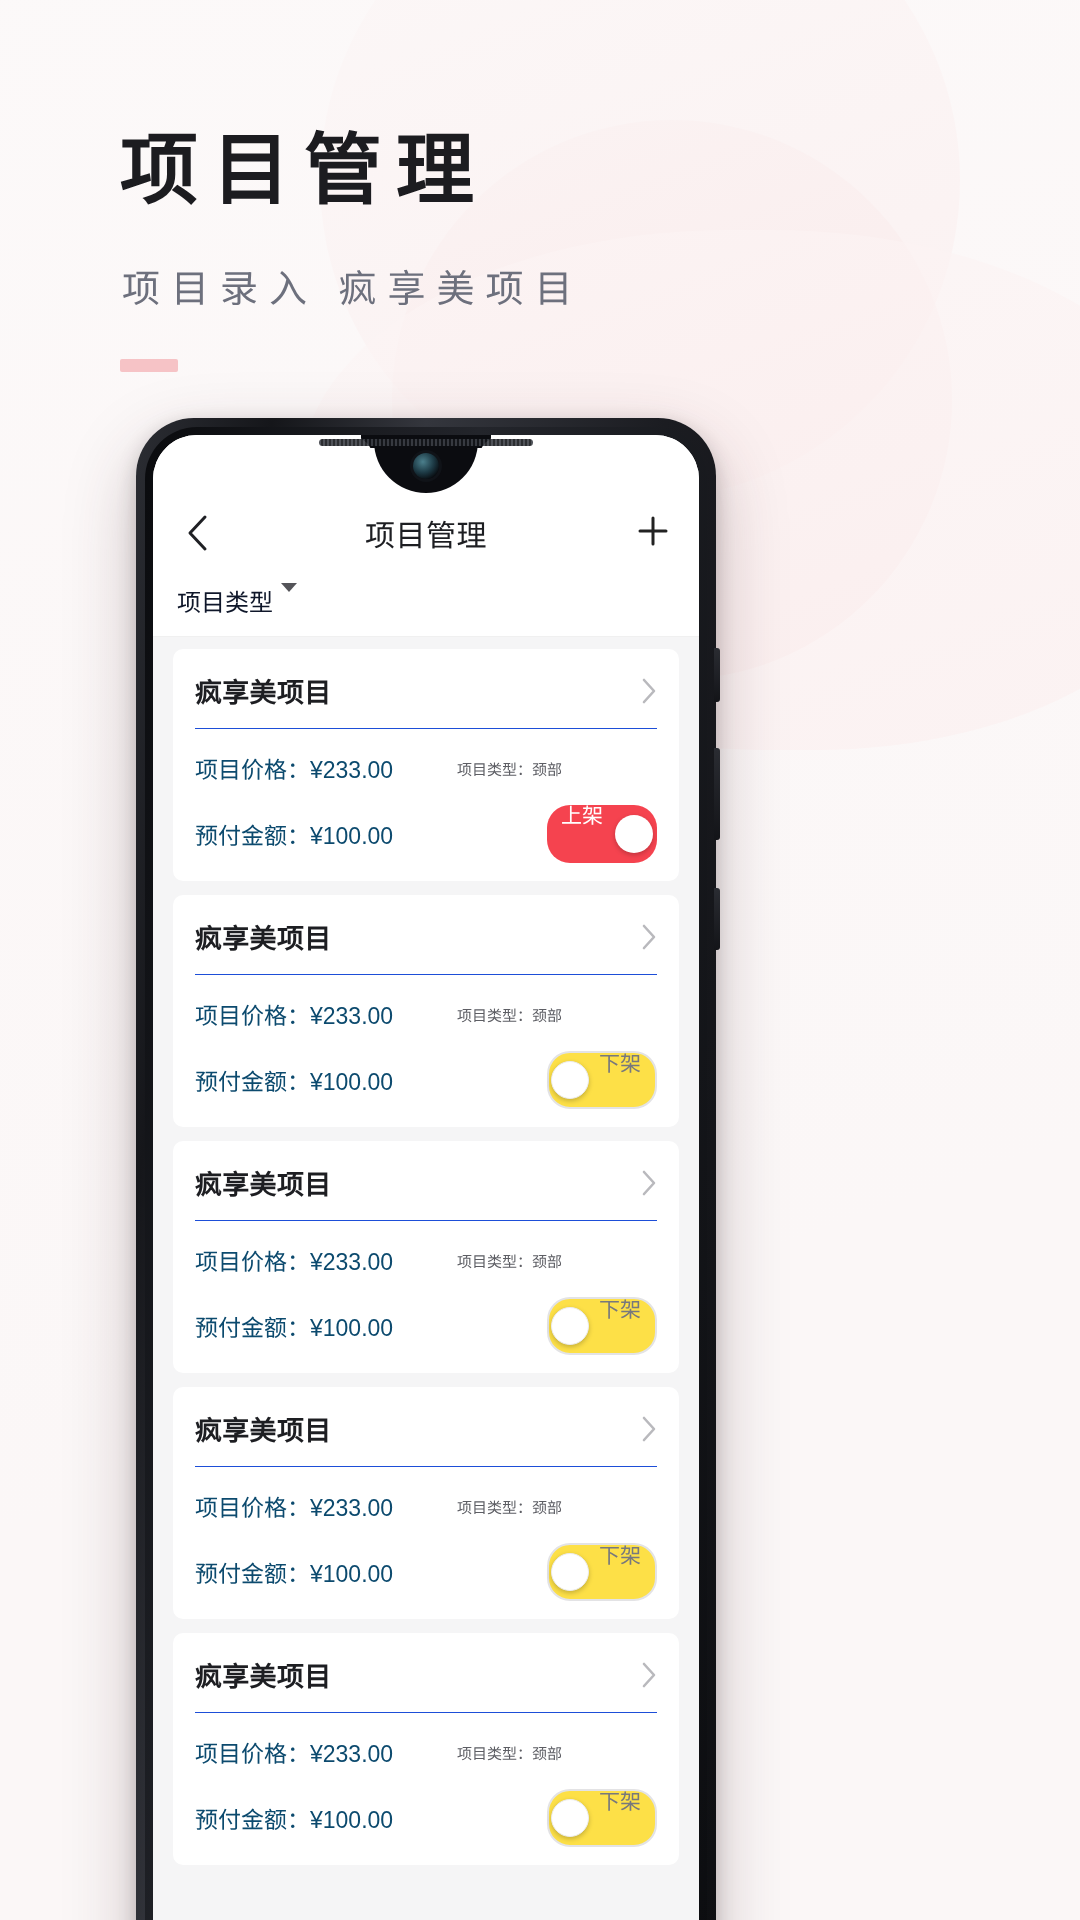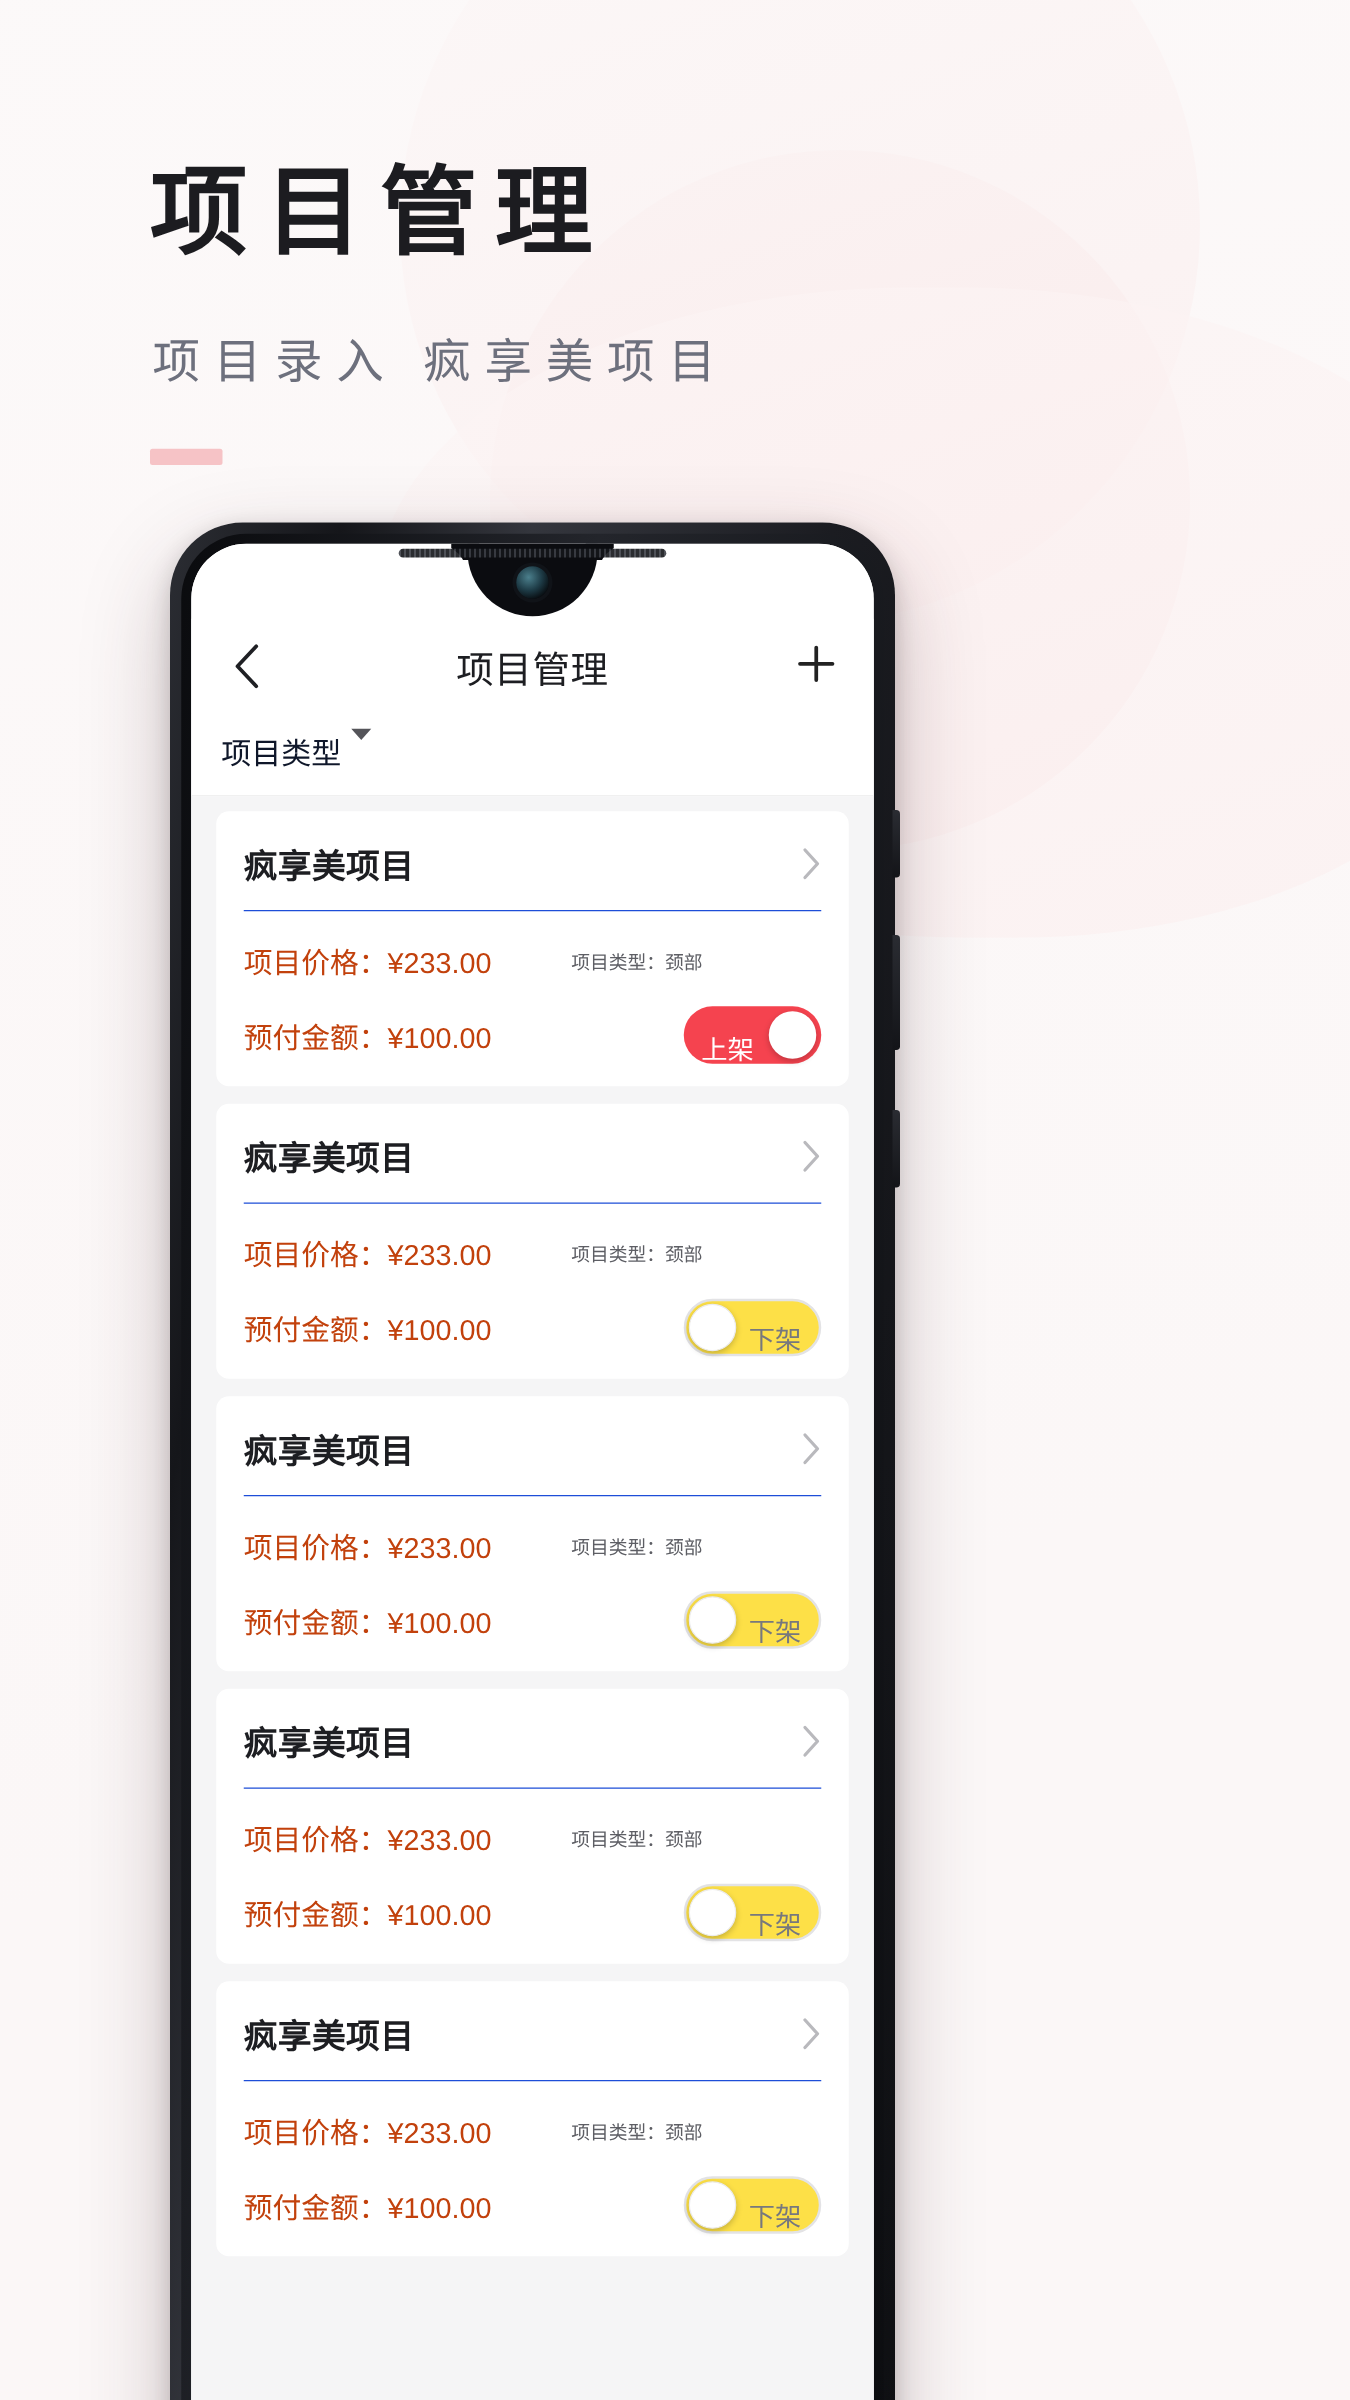--- a/index.html
+++ b/index.html
@@ -233,29 +233,29 @@
     letter-spacing:.3px;
   }
   .chev {
     margin-left:auto; color:#b9b9bd; display:flex;
   }
   .row {
     display:flex; align-items:center;
     margin-top: 20px;
     min-height: 38px;
   }
-  .row-l { font-size: 23px; color:#c2410c; flex: 1; }
+  .row-l { font-size: 23px; color:#0c4a6e; flex: 1; }
   .row-r { font-size: 15px; color:#5d5e64; text-align:left; width: 200px; }
   .row2 { margin-top: 18px; }
 
   .toggle {
     margin-left:auto;
-    width: 110px; height: 46px;
+    width: 110px; height: 58px;
     border-radius: 23px;
-    display:flex; align-items:flex-end;
+    display:flex; align-items:flex-start;
     position:relative;
     box-sizing:border-box;
   }
   .toggle.on  { background:#f5434f; justify-content:flex-start; padding-left: 14px; }
   .toggle.off { background:#fde047; border:2px solid #e3e3e5; justify-content:flex-end; padding-right: 14px; }
   .toggle-label { font-size: 21px; font-weight:500; line-height:1; }
   .toggle.on  .toggle-label { color:#fff; }
   .toggle.off .toggle-label { color:#77787d; }
   .knob {
     position:absolute;

